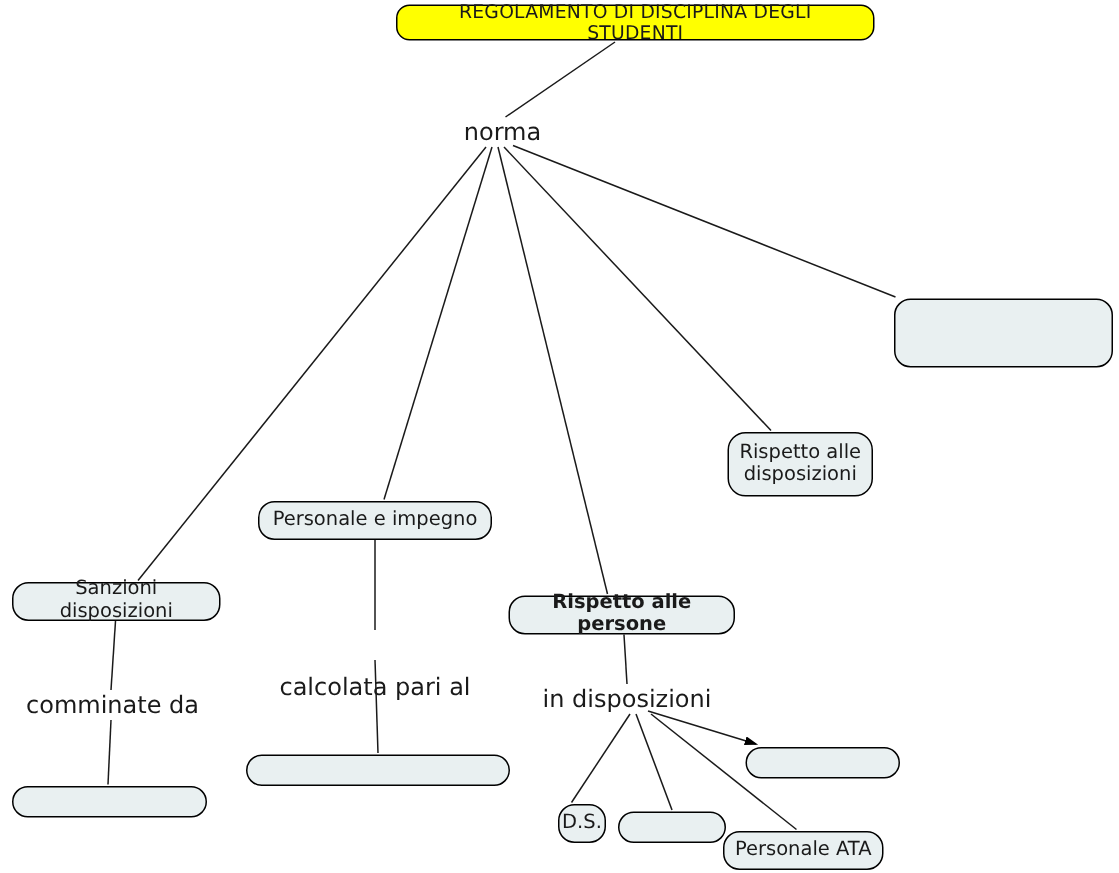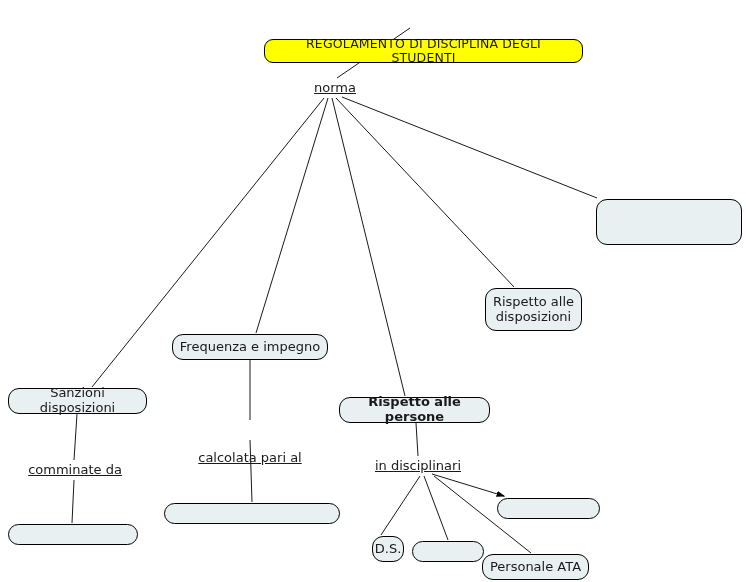--- a/index.html
+++ b/index.html
@@ -40,34 +40,32 @@
     color: #1a1a1a;
     font-size: 13px;
     padding: 1px 6px;
   }
   .node.title {
     background: #ffff00;
     border-radius: 9px;
     font-size: 12.5px;
     letter-spacing: 0.15px;
     padding: 1px 8px;
-    margin-top: 36px;
   }
   .link-label {
     position: absolute;
     background: transparent;
     border: none;
     color: #1a1a1a;
-    font-size: 13px;
+    font-size: 16px;
     white-space: nowrap;
     display: flex;
     align-items: center;
     justify-content: center;
     text-align: center;
-    text-decoration: underline;
   }
 </style>
 </head>
 <body>
 
 <div id="map">
   <svg id="edges" viewBox="0 0 746 582" width="746" height="582" xmlns="http://www.w3.org/2000/svg">
     <defs>
       <marker id="arrowhead" markerWidth="9" markerHeight="9" refX="7.5" refY="3" orient="auto" markerUnits="strokeWidth">
         <path d="M0,0 L9,3 L0,6 z" fill="#000000"></path>
@@ -88,28 +86,28 @@
         <line x1="420" y1="476" x2="381" y2="535" stroke="#1a1a1a" stroke-width="1"></line>
         <line x1="424" y1="476" x2="448" y2="540" stroke="#1a1a1a" stroke-width="1"></line>
         <line x1="432" y1="474" x2="504" y2="496" stroke="#1a1a1a" stroke-width="1" marker-end="url(#arrowhead)"></line>
         <line x1="434" y1="476" x2="531" y2="553" stroke="#1a1a1a" stroke-width="1"></line>
       </g>
   </svg>
   <div id="node-layer">
       <div class="node title" style="left: 264px; top: 3px; width: 319px; height: 24px;">REGOLAMENTO DI DISCIPLINA DEGLI STUDENTI</div>
       <div class="node link-label" style="left: 308px; top: 79px; width: 54px; height: 18px;">norma</div>
       <div class="node" style="left: 596px; top: 199px; width: 146px; height: 46px;"></div>
-      <div class="node" style="left: 485px; top: 288px; width: 97px; height: 43px;">Rispetto alle
+      <div class="node" style="left: 485px; top: 288px; width: 97px; height: 43px; border-radius: 12px;">Rispetto alle
 disposizioni</div>
-      <div class="node" style="left: 172px; top: 334px; width: 156px; height: 26px;">Frequenza e impegno</div>
+      <div class="node" style="left: 172px; top: 334px; width: 156px; height: 26px;">Personale e impegno</div>
       <div class="node" style="left: 8px; top: 388px; width: 139px; height: 26px;">Sanzioni disposizioni</div>
       <div class="node" style="left: 339px; top: 397px; width: 151px; height: 26px; font-weight: bold;">Rispetto alle persone</div>
       <div class="node link-label" style="left: 196px; top: 421px; width: 108px; height: 18px; margin-top: 28px;">calcolata pari al</div>
       <div class="node link-label" style="left: 25px; top: 461px; width: 100px; height: 18px;">comminate da</div>
-      <div class="node link-label" style="left: 373px; top: 457px; width: 90px; height: 18px;">in disciplinari</div>
+      <div class="node link-label" style="left: 373px; top: 457px; width: 90px; height: 18px;">in disposizioni</div>
       <div class="node" style="left: 497px; top: 498px; width: 103px; height: 21px;"></div>
       <div class="node" style="left: 164px; top: 503px; width: 176px; height: 21px;"></div>
       <div class="node" style="left: 412px; top: 541px; width: 72px; height: 21px;"></div>
       <div class="node" style="left: 372px; top: 536px; width: 32px; height: 26px;">D.S.</div>
       <div class="node" style="left: 482px; top: 554px; width: 107px; height: 26px;">Personale ATA</div>
       <div class="node" style="left: 8px; top: 524px; width: 130px; height: 21px;"></div>
     </div>
 </div>
 
 </body></html>

